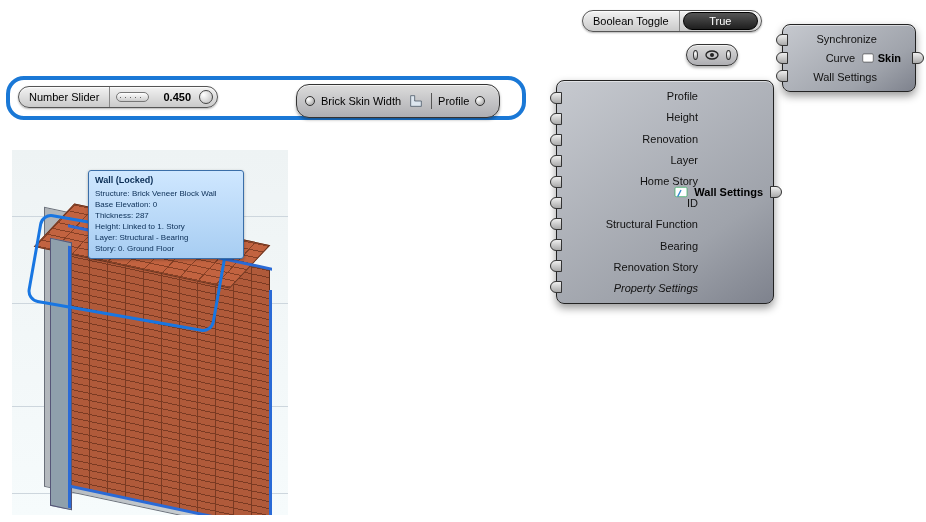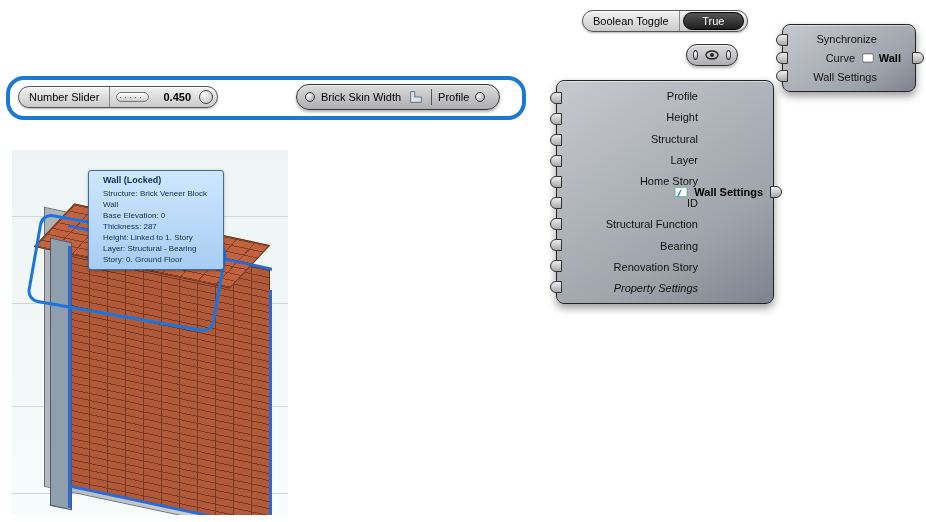--- a/index.html
+++ b/index.html
@@ -61,41 +61,41 @@
   .node .centerlabel{
     position:absolute; top:50%; transform:translateY(-50%);
     display:flex;align-items:center;gap:4px;font-size:11px;font-weight:bold;
   }
 
   
   .comp {
     position:absolute;height:26px;border-radius:13px;
     background:linear-gradient(#dcdcdc,#aeaeb2);
     border:1px solid #333;
-    display:flex;align-items:center;padding:8px 8px;font-size:11px;gap:6px;
+    display:flex;align-items:center;padding:16px 8px;font-size:11px;gap:6px;
     box-shadow:0 2px 3px rgba(0,0,0,.3), inset 0 1px 0 rgba(255,255,255,.6);
   }
   .port{
     width:10px;height:10px;border-radius:50%;border:1px solid #333;
     background:radial-gradient(circle at 30% 30%,#fff,#999);
   }
   .sep{ width:1px;height:16px;background:#555; }
 
   
   .blue-box{ position:absolute;border:4px solid #1a78d6;border-radius:18px; }
 
   
   .viewport{position:absolute;left:12px;top:150px;width:276px;height:365px;
     background:linear-gradient(#eef3f4,#f6fbfc);overflow:hidden;}
   .floor-line{position:absolute;background:#cdd6dd;height:1px;left:0;right:0;}
   .tooltip{
-    position:absolute; left:76px; top:20px; width:136px;
+    position:absolute; left:76px; top:20px; width:156px;
     background:linear-gradient(#cfe7ff,#a7cdf2);
     border:1px solid #3a6ea8; border-radius:3px;
-    padding:4px 14px; font-size:8px; line-height:11px; color:#0a2d55;
+    padding:4px 6px; font-size:8px; line-height:11px; color:#0a2d55;
     box-shadow:0 1px 3px rgba(0,0,0,.3);
     z-index:5;
   }
   .tooltip .tt-title{font-weight:bold;font-size:9px;margin-bottom:2px;}
 
   
   .wall-face{
     position:absolute; background:#b05a3a;
     background-image:
       repeating-linear-gradient(#7a3a22 0 1px, transparent 1px 7px),
@@ -123,21 +123,21 @@
 
   <path d="M246,97 C270,97 278,97 296,97" stroke="#555" stroke-width="2" fill="none"></path>
 
   <path d="M500,97 C530,97 530,93 555,93" stroke="#555" stroke-width="2" fill="none"></path>
 
   <path d="M774,192 C830,192 760,72 782,72" stroke="#555" stroke-width="2" fill="none"></path>
 
   <path d="M270,130 C260,160 230,185 195,218" stroke="#1a78d6" stroke-width="3" fill="none"></path>
 </svg>
 
-<div class="slider-body" style="left:582px;top:10px;width:166px;height:22px;">
+<div class="slider-body" style="left:582px;top:10px;width:180px;height:22px;">
   <span class="slider-label">Boolean Toggle</span>
   <span class="dark-pill" style="position:relative;flex:1;height:18px;margin:0 3px;border-radius:9px;display:flex;align-items:center;justify-content:center;background:linear-gradient(#555,#1e1e1e);border:1px solid #000;color:#fff;font-size:11px;">True</span>
 </div>
 
 <div class="comp" style="left:686px;top:44px;width:52px;height:22px;padding:0 6px;">
   <span class="port"></span>
   <span class="ico">
     <svg viewBox="0 0 24 24" width="16" height="16">
           <ellipse cx="12" cy="12" rx="9" ry="6" fill="none" stroke="#222" stroke-width="2"></ellipse>
           <circle cx="12" cy="12" r="3" fill="#222"></circle>
@@ -165,21 +165,21 @@
             <svg width="14" height="14" viewBox="0 0 24 24">
               <rect x="3" y="5" width="18" height="14" rx="2" fill="#fff" stroke="#333"></rect>
             </svg>
           </span>
     </div>
     <div class="row">
           <span>Wall Settings</span>
         </div>
   </div>
   <div class="centerlabel" style="right:14px;">
-    <span>Wall</span>
+    <span>Skin</span>
   </div>
 </div>
 
 <div class="blue-box" style="left:6px;top:76px;width:520px;height:44px;"></div>
 
 <div class="slider-body" style="left:18px;top:86px;width:200px;">
   <span class="slider-label">Number Slider</span>
   <div class="slider-track slider-ticks"></div>
   <span class="slider-val">0.450</span>
   <span class="slider-out"></span>
@@ -210,21 +210,21 @@
         <div class="nub"></div>
         <div class="nub"></div>
         <div class="nub"></div>
   </div>
   <div class="nubs-right" style="justify-content:center;">
         <div class="nub"></div>
       </div>
   <div class="rows inputs" id="settings-rows">
         <div class="row" style="justify-content: flex-end;">Profile</div>
         <div class="row" style="justify-content: flex-end;">Height</div>
-        <div class="row" style="justify-content: flex-end;">Structural</div>
+        <div class="row" style="justify-content: flex-end;">Renovation</div>
         <div class="row" style="justify-content: flex-end;">Layer</div>
         <div class="row" style="justify-content: flex-end;">Home Story</div>
         <div class="row" style="justify-content: flex-end;">ID</div>
         <div class="row" style="justify-content: flex-end;">Structural Function</div>
         <div class="row" style="justify-content: flex-end;">Bearing</div>
         <div class="row" style="justify-content: flex-end;">Renovation Story</div>
         <div class="row" style="justify-content: flex-end; font-style: italic;">Property Settings</div>
       </div>
   <div class="centerlabel" style="right:10px;gap:4px;">
     <span class="ico">

